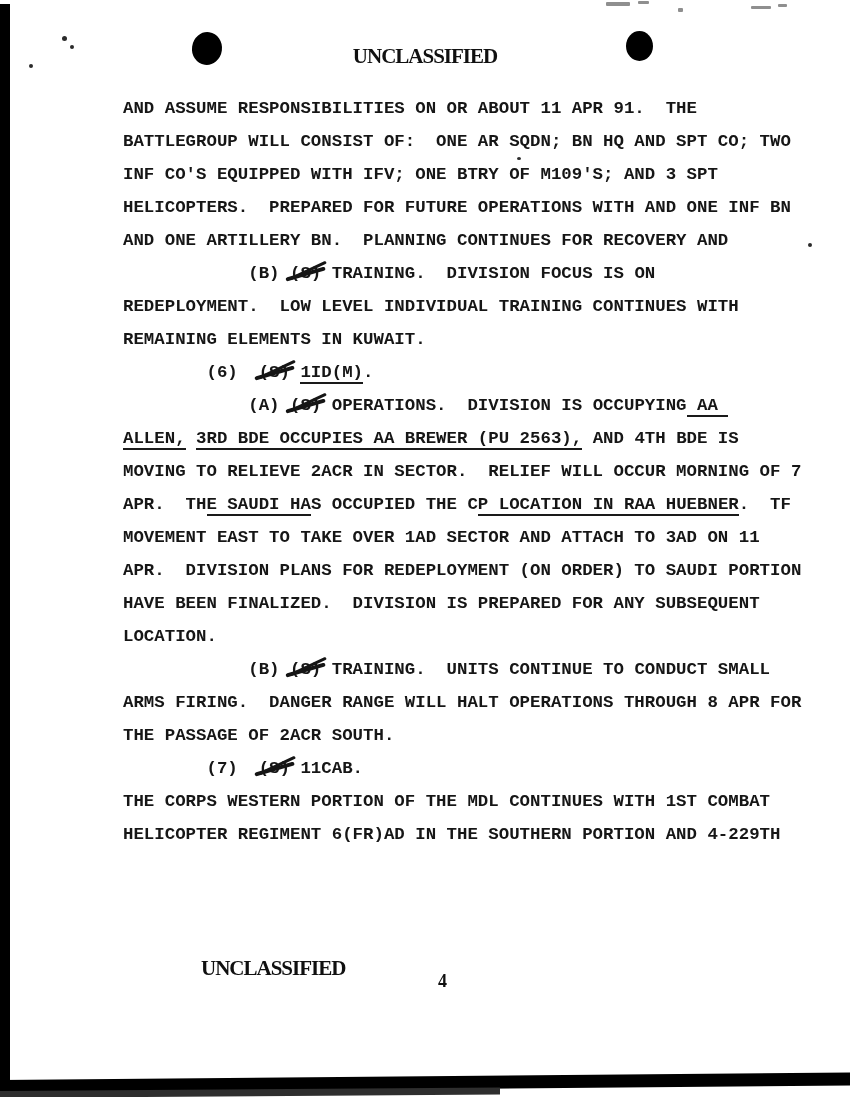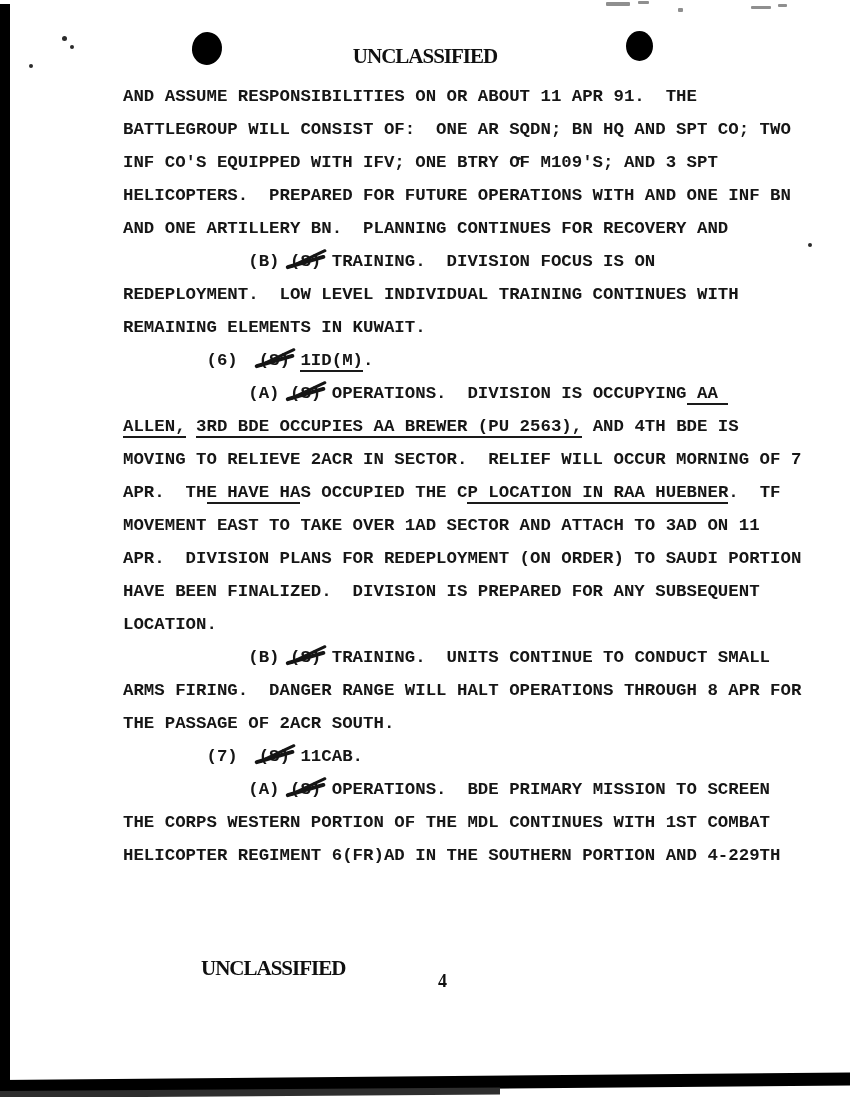--- a/index.html
+++ b/index.html
@@ -19,21 +19,21 @@
   
   .header-class{position:absolute;top:44px;left:0;width:850px;text-align:center;
         font-family:"Liberation Serif",serif;font-weight:bold;font-size:21px;
         letter-spacing:-1px;color:#101010;}
   .footer-class{position:absolute;left:201px;top:956px;
         font-family:"Liberation Serif",serif;font-weight:bold;font-size:21px;
         letter-spacing:-1px;color:#101010;}
   .page-num{position:absolute;left:438px;top:971px;
         font-family:"Liberation Serif",serif;font-weight:bold;font-size:18px;color:#101010;}
   
-  .doc-body{position:absolute;left:123px;top:80px;color:#161616;
+  .doc-body{position:absolute;left:123px;top:92px;color:#161616;
         font-family:"Liberation Mono",monospace;font-weight:bold;
         font-size:17.4px;line-height:33px;}
   .line{white-space:pre;height:33px;}
   .u{border-bottom:2.4px solid #1a1a1a;}
   .redact{position:relative;display:inline-block;}
   .redact::before{content:"";position:absolute;left:-5px;right:-5px;top:46%;height:3.6px;
         background:#151515;transform:rotate(-16deg);border-radius:2px;}
   .redact::after{content:"";position:absolute;left:-2px;right:-7px;top:36%;height:2.6px;
         background:#151515;transform:rotate(-25deg);border-radius:2px;}
 </style>
@@ -68,30 +68,29 @@
       <div class="line"><span>INF CO'S EQUIPPED WITH IFV; ONE BTRY OF M109'S; AND 3 SPT</span></div>
       <div class="line"><span>HELICOPTERS.  PREPARED FOR FUTURE OPERATIONS WITH AND ONE INF BN</span></div>
       <div class="line"><span>AND ONE ARTILLERY BN.  PLANNING CONTINUES FOR RECOVERY AND</span></div>
       <div class="line"><span>            (B) </span><span class="redact">(S)</span><span> TRAINING.  DIVISION FOCUS IS ON</span></div>
       <div class="line"><span>REDEPLOYMENT.  LOW LEVEL INDIVIDUAL TRAINING CONTINUES WITH</span></div>
       <div class="line"><span>REMAINING ELEMENTS IN KUWAIT.</span></div>
       <div class="line"><span>        (6)  </span><span class="redact">(S)</span><span> </span><span class="u">1ID(M)</span><span>.</span></div>
       <div class="line"><span>            (A) </span><span class="redact">(S)</span><span> OPERATIONS.  DIVISION IS OCCUPYING</span><span class="u"> AA </span></div>
       <div class="line"><span class="u">ALLEN,</span><span> </span><span class="u">3RD BDE OCCUPIES AA BREWER (PU 2563),</span><span> AND 4TH BDE IS</span></div>
       <div class="line"><span>MOVING TO RELIEVE 2ACR IN SECTOR.  RELIEF WILL OCCUR MORNING OF 7</span></div>
-      <div class="line"><span>APR.  TH</span><span class="u">E HAVE HA</span><span>S OCCUPIED THE C</span><span class="u">P LOCATION IN RAA HUEBNER</span><span>.  TF</span></div>
+      <div class="line"><span>APR.  TH</span><span class="u">E SAUDI HA</span><span>S OCCUPIED THE C</span><span class="u">P LOCATION IN RAA HUEBNER</span><span>.  TF</span></div>
       <div class="line"><span>MOVEMENT EAST TO TAKE OVER 1AD SECTOR AND ATTACH TO 3AD ON 11</span></div>
       <div class="line"><span>APR.  DIVISION PLANS FOR REDEPLOYMENT (ON ORDER) TO SAUDI PORTION</span></div>
       <div class="line"><span>HAVE BEEN FINALIZED.  DIVISION IS PREPARED FOR ANY SUBSEQUENT</span></div>
       <div class="line"><span>LOCATION.</span></div>
       <div class="line"><span>            (B) </span><span class="redact">(S)</span><span> TRAINING.  UNITS CONTINUE TO CONDUCT SMALL</span></div>
       <div class="line"><span>ARMS FIRING.  DANGER RANGE WILL HALT OPERATIONS THROUGH 8 APR FOR</span></div>
       <div class="line"><span>THE PASSAGE OF 2ACR SOUTH.</span></div>
       <div class="line"><span>        (7)  </span><span class="redact">(S)</span><span> 11CAB.</span></div>
-      <div class="line"><span>            (A) </span><span class="redact">(S)</span><span> OPERATIONS.  BDE PRIMARY MISSION TO SCREEN</span></div>
       <div class="line"><span>THE CORPS WESTERN PORTION OF THE MDL CONTINUES WITH 1ST COMBAT</span></div>
       <div class="line"><span>HELICOPTER REGIMENT 6(FR)AD IN THE SOUTHERN PORTION AND 4-229TH</span></div>
     </div>
 
   <div class="footer-class">UNCLASSIFIED</div>
   <div class="page-num">4</div>
 
 </div>
 
 </body></html>

